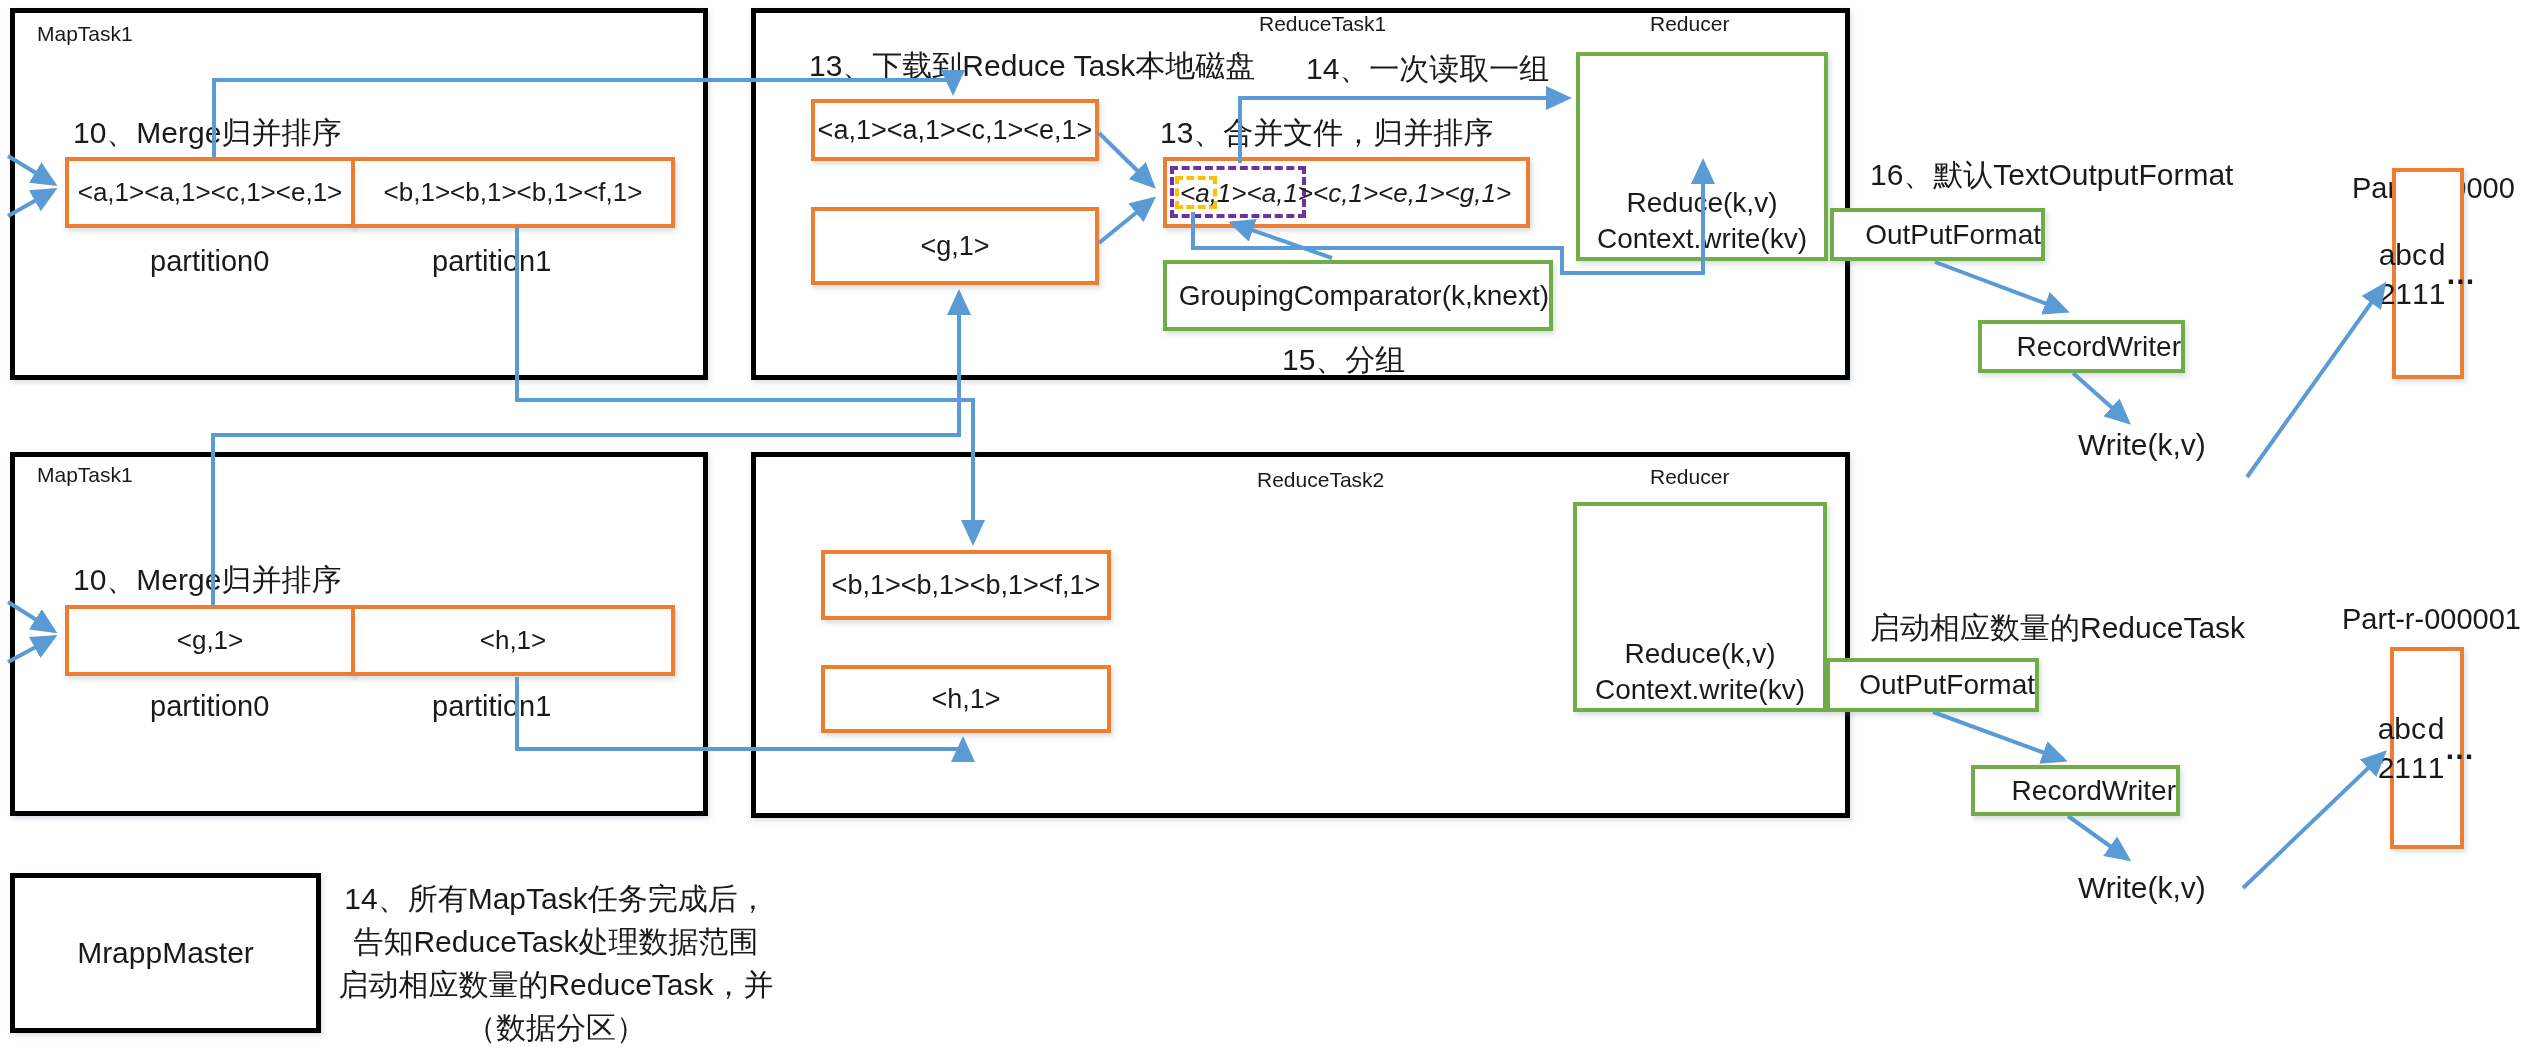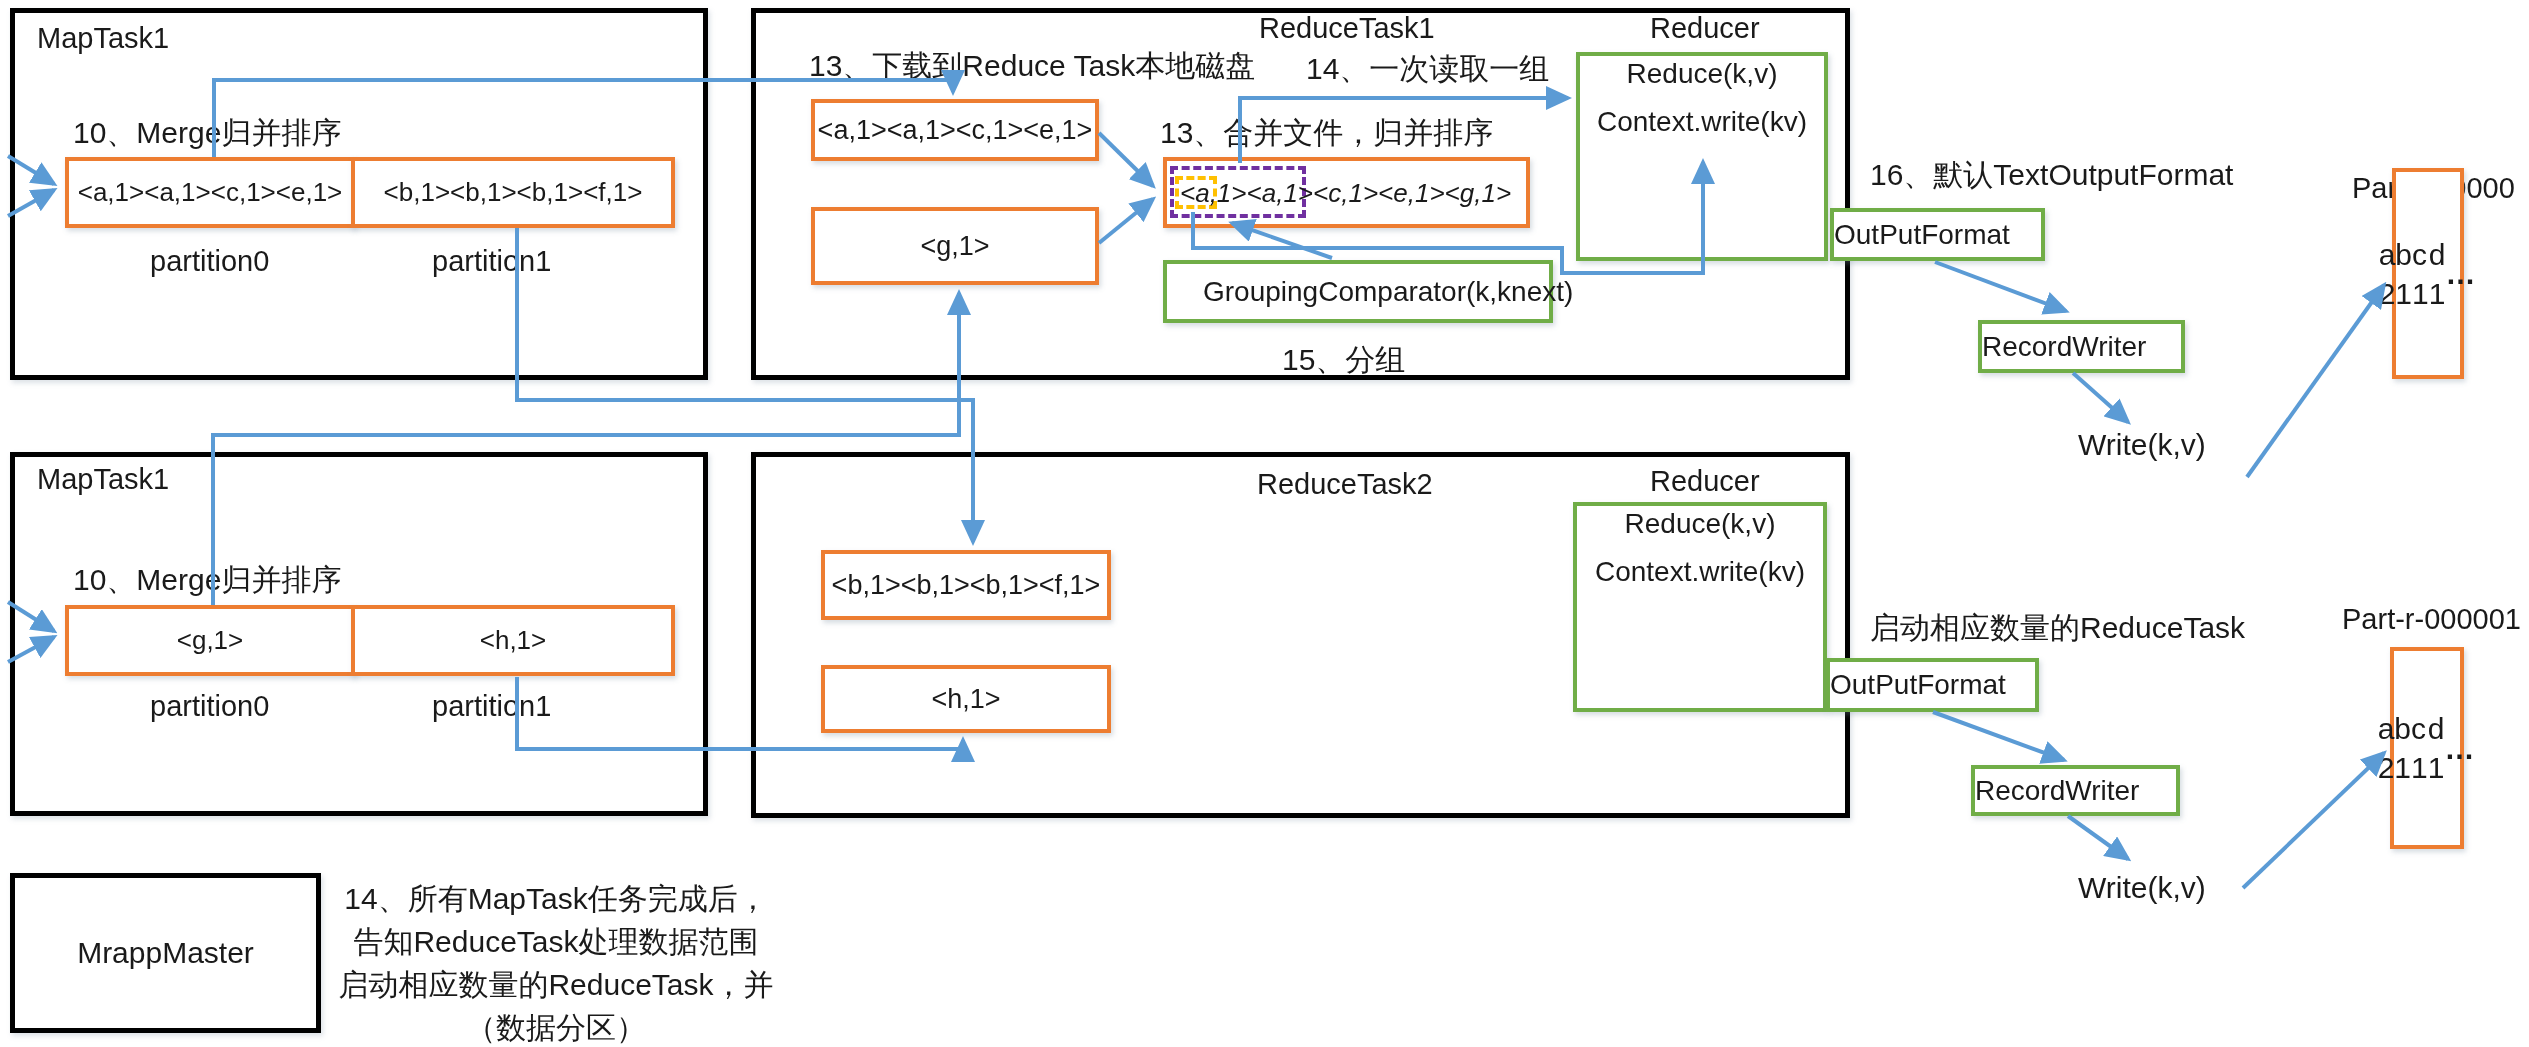--- a/index.html
+++ b/index.html
@@ -5,23 +5,23 @@
   html,body{margin:0;padding:0;background:#ffffff;}
   *{box-sizing:border-box;}
   #canvas{
     position:relative;width:2529px;height:1047px;background:#ffffff;
     font-family:"Liberation Sans","DejaVu Sans",sans-serif;color:#1a1a1a;overflow:hidden;
   }
   .bbox{position:absolute;border:5px solid #000000;background:transparent;box-shadow:2px 3px 5px rgba(120,140,160,0.25);}
   .obox{position:absolute;border:4px solid #ED7D31;background:#ffffff;box-shadow:2px 3px 5px rgba(120,140,160,0.3);
         display:flex;align-items:center;justify-content:center;font-size:27px;}
   .gbox{position:absolute;border:4px solid #70AD47;background:#ffffff;box-shadow:2px 3px 5px rgba(120,140,160,0.3);
-        display:flex;align-items:center;justify-content:flex-start;font-size:28px;gap:12px;}
+        display:flex;align-items:center;justify-content:flex-end;font-size:28px;}
   .lbl{position:absolute;font-size:30px;white-space:nowrap;}
-  .small-title{position:absolute;font-size:29px;white-space:nowrap;}
+  .small-title{position:absolute;font-size:21px;white-space:nowrap;}
   .prow{position:absolute;display:flex;}
   .pcell{border:4px solid #ED7D31;background:#ffffff;display:flex;align-items:center;justify-content:center;
          font-size:26px;box-shadow:2px 3px 5px rgba(120,140,160,0.3);}
   .pcell+.pcell{margin-left:-4px;}
   .partfile{position:absolute;border:4px solid #ED7D31;background:#ffffff;box-shadow:2px 3px 5px rgba(120,140,160,0.3);
             display:flex;flex-direction:row;align-items:center;justify-content:center;font-size:30px;line-height:39px;}
   .reducer-box{flex-direction:column;line-height:36px;font-size:28px;}
   .dashed-purple{position:absolute;border:4px dashed #7030A0;background:transparent;}
   .dashed-yellow{position:absolute;border:4px dashed #FFC000;background:transparent;}
   .merged-text{position:absolute;font-size:26px;white-space:nowrap;z-index:3;}
@@ -60,21 +60,21 @@
     <span>&lt;g,1&gt;</span>
   </div>
 
   <div class="lbl" style="left:1160px;top:113px;">13、合并文件，归并排序</div>
 
   <div class="obox" style="left:1163px;top:157px;width:367px;height:71px;"></div>
   <div class="dashed-purple" style="left:1170px;top:166px;width:136px;height:52px;z-index:2;"></div>
   <div class="dashed-yellow" style="left:1175px;top:176px;width:42px;height:33px;z-index:2;"></div>
   <div class="merged-text" style="left:1180px;top:178px;font-style:italic;">&lt;a,1&gt;&lt;a,1&gt;&lt;c,1&gt;&lt;e,1&gt;&lt;g,1&gt;</div>
 
-  <div class="gbox" style="left:1163px;top:260px;width:390px;height:63px;padding-left:36px;">
+  <div class="gbox" style="left:1163px;top:260px;width:390px;height:71px;padding-left:36px;">
     <span>GroupingComparator(k,knext)</span>
   </div>
   <div class="lbl" style="left:1282px;top:340px;">15、分组</div>
 
   <div class="small-title" style="left:1650px;top:12px;">Reducer</div>
   <div class="gbox reducer-box" style="left:1576px;top:52px;width:252px;height:209px;">
     <span>Reduce(k,v)</span>
     <span>Context.write(kv)</span>
   </div>
 

